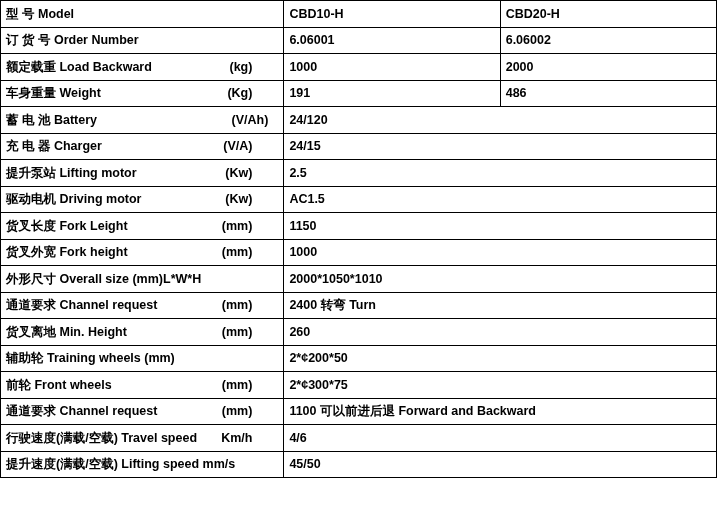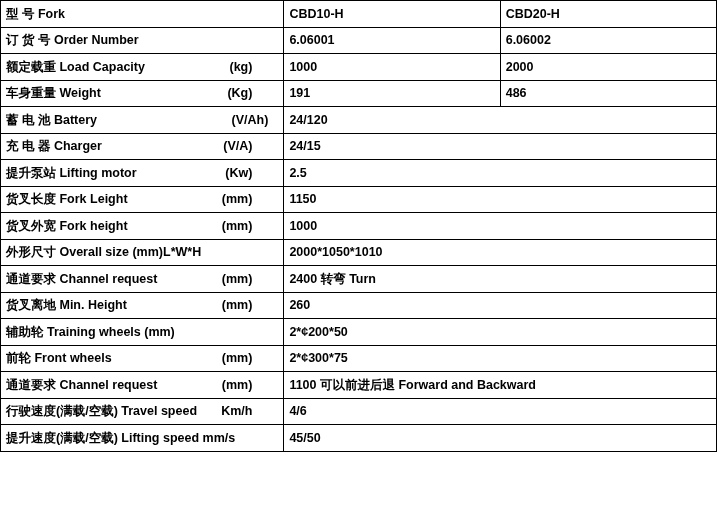--- a/index.html
+++ b/index.html
@@ -72,39 +72,39 @@
 <table class="spec">
   <colgroup>
     <col class="c-label">
     <col class="c-v1">
     <col class="c-v2">
   </colgroup>
   <tbody id="spec-body">
       <tr>
         <td class="lbl">
           <div class="lbl-row">
-            <span class="lbl-main"><span class="cn">型     号</span><span> </span><span class="en">Fork</span></span>
+            <span class="lbl-main"><span class="cn">型     号</span><span> </span><span class="en">Model</span></span>
           </div>
         </td>
         <td class="val">CBD10-H</td>
         <td class="val">CBD20-H</td>
       </tr>
       <tr>
         <td class="lbl">
           <div class="lbl-row">
             <span class="lbl-main"><span class="cn">订 货 号</span><span> </span><span class="en">Order Number</span></span>
           </div>
         </td>
         <td class="val">6.06001</td>
         <td class="val">6.06002</td>
       </tr>
       <tr>
         <td class="lbl">
           <div class="lbl-row">
-            <span class="lbl-main"><span class="cn">额定载重</span><span> </span><span class="en">Load Capacity</span></span>
+            <span class="lbl-main"><span class="cn">额定载重</span><span> </span><span class="en">Load Backward</span></span>
             <span class="unit lbl-unit">(kg)</span>
           </div>
         </td>
         <td class="val">1000</td>
         <td class="val">2000</td>
       </tr>
       <tr>
         <td class="lbl">
           <div class="lbl-row">
             <span class="lbl-main"><span class="cn">车身重量</span><span> </span><span class="en">Weight</span></span>
@@ -133,20 +133,29 @@
         <td class="val" colspan="2">24/15</td>
       </tr>
       <tr>
         <td class="lbl">
           <div class="lbl-row">
             <span class="lbl-main"><span class="cn">提升泵站</span><span> </span><span class="en">Lifting motor</span></span>
             <span class="unit lbl-unit">(Kw)</span>
           </div>
         </td>
         <td class="val" colspan="2">2.5</td>
+      </tr>
+      <tr>
+        <td class="lbl">
+          <div class="lbl-row">
+            <span class="lbl-main"><span class="cn">驱动电机</span><span> </span><span class="en">Driving motor</span></span>
+            <span class="unit lbl-unit">(Kw)</span>
+          </div>
+        </td>
+        <td class="val" colspan="2">AC1.5</td>
       </tr>
       <tr>
         <td class="lbl">
           <div class="lbl-row">
             <span class="lbl-main"><span class="cn">货叉长度</span><span> </span><span class="en">Fork Leight</span></span>
             <span class="unit lbl-unit">(mm)</span>
           </div>
         </td>
         <td class="val" colspan="2">1150</td>
       </tr>

